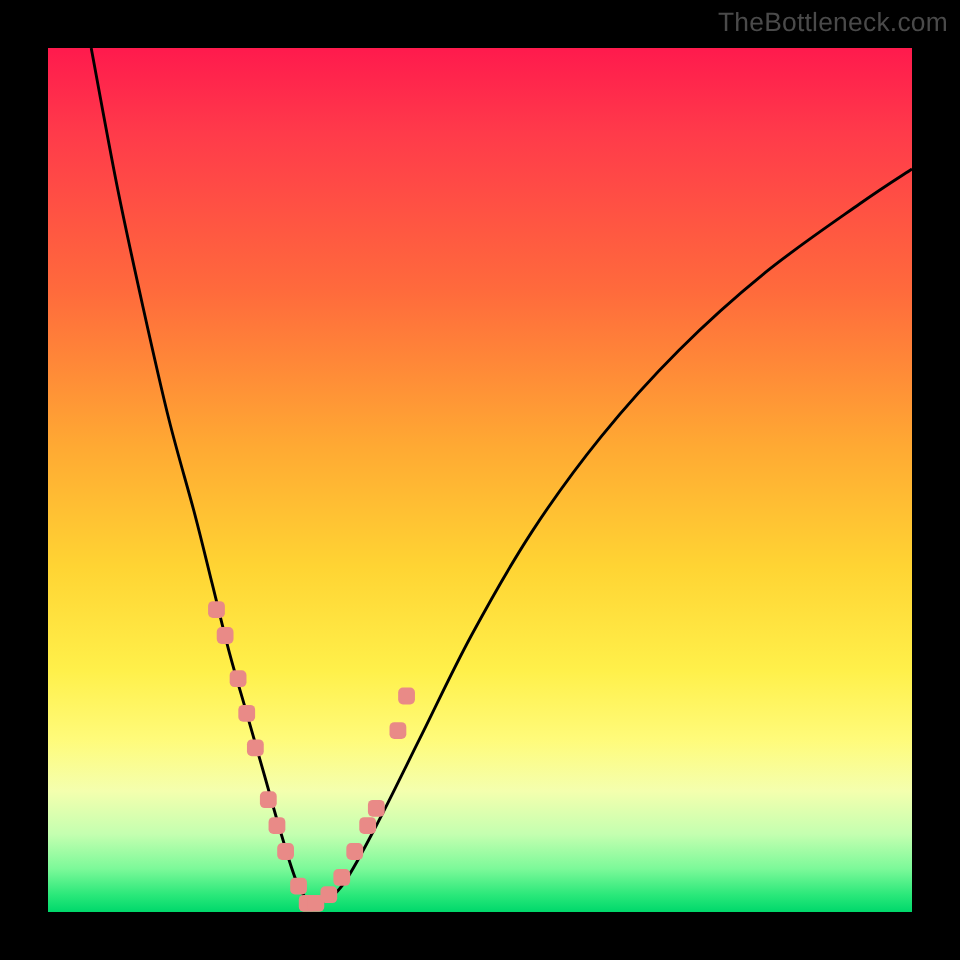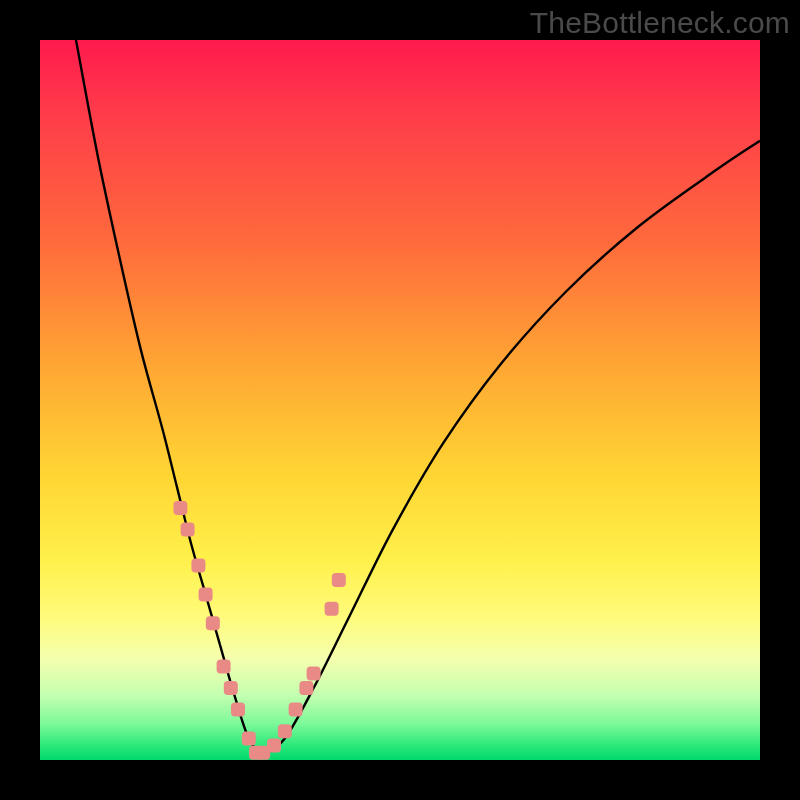--- a/index.html
+++ b/index.html
@@ -43,21 +43,21 @@
       #7cf999 95%,
       #2be87a 98%,
       #00d86b 100%
     );
   }
   .watermark {
     position: absolute;
     top: 6px;
     right: 10px;
     color: #4a4a4a;
-    font-size: 30px;
+    font-size: 22px;
     letter-spacing: 0.2px;
     font-weight: 500;
     user-select: none;
   }
   svg.curve {
     position: absolute;
     inset: 0;
     width: 100%;
     height: 100%;
   }

